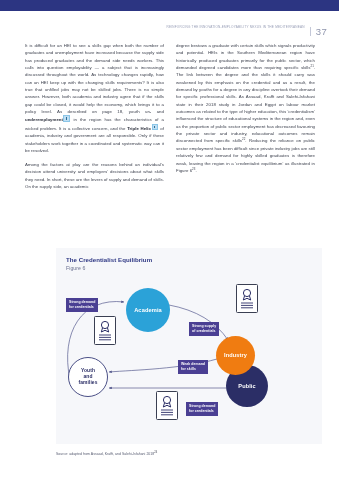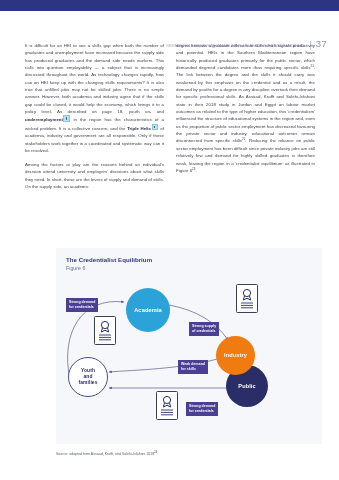--- a/index.html
+++ b/index.html
@@ -16,22 +16,22 @@
     position: absolute; inset: 0;
     background: #ffffff;
   }
   .topbar {
     position: absolute; left: 0; top: 0;
     width: 339px; height: 11px;
     background: #2c3582;
   }
   .runhead {
     position: absolute; top: 26px; left: 0; width: 339px;
-    display: flex; justify-content: flex-end; align-items: flex-end;
-    padding-right: 12px; box-sizing: border-box; margin-top: 12px;
+    display: flex; justify-content: flex-end; align-items: flex-start;
+    padding-right: 12px; box-sizing: border-box;
   }
   .runhead-text {
     font-size: 3.1px;
     letter-spacing: 0.22px;
     color: #9aa0b8;
     text-transform: uppercase;
     white-space: nowrap;
     transform: translateY(-1px);
   }
   .runhead-sep {

